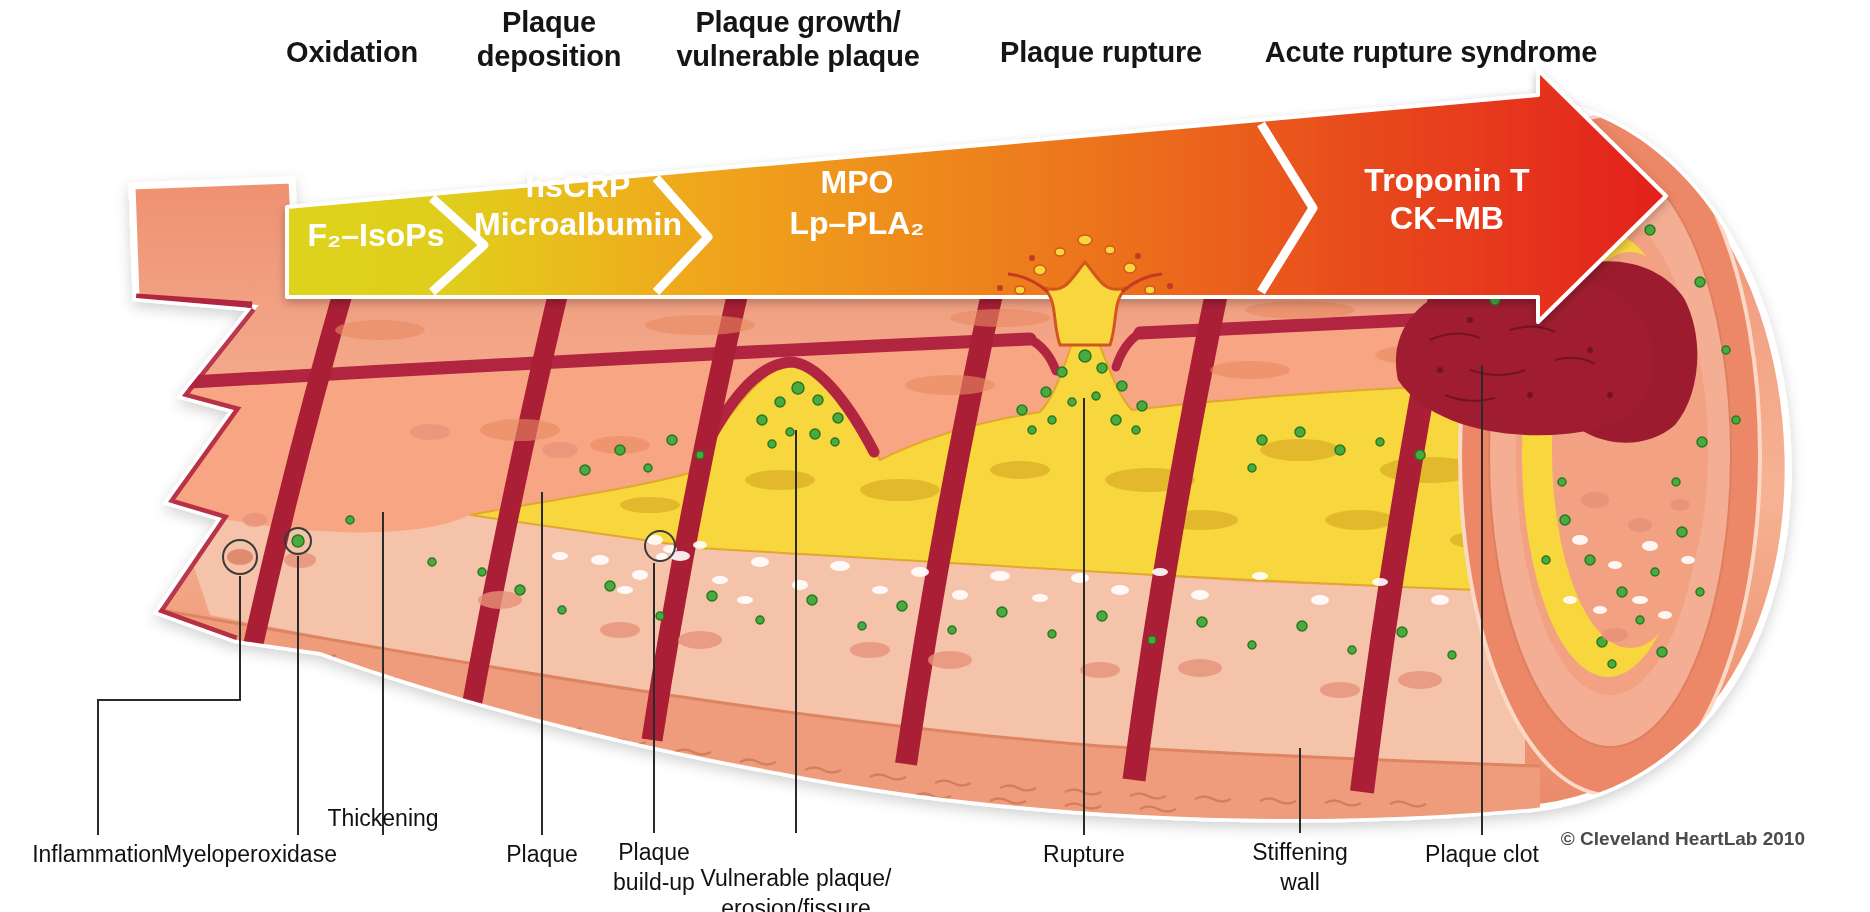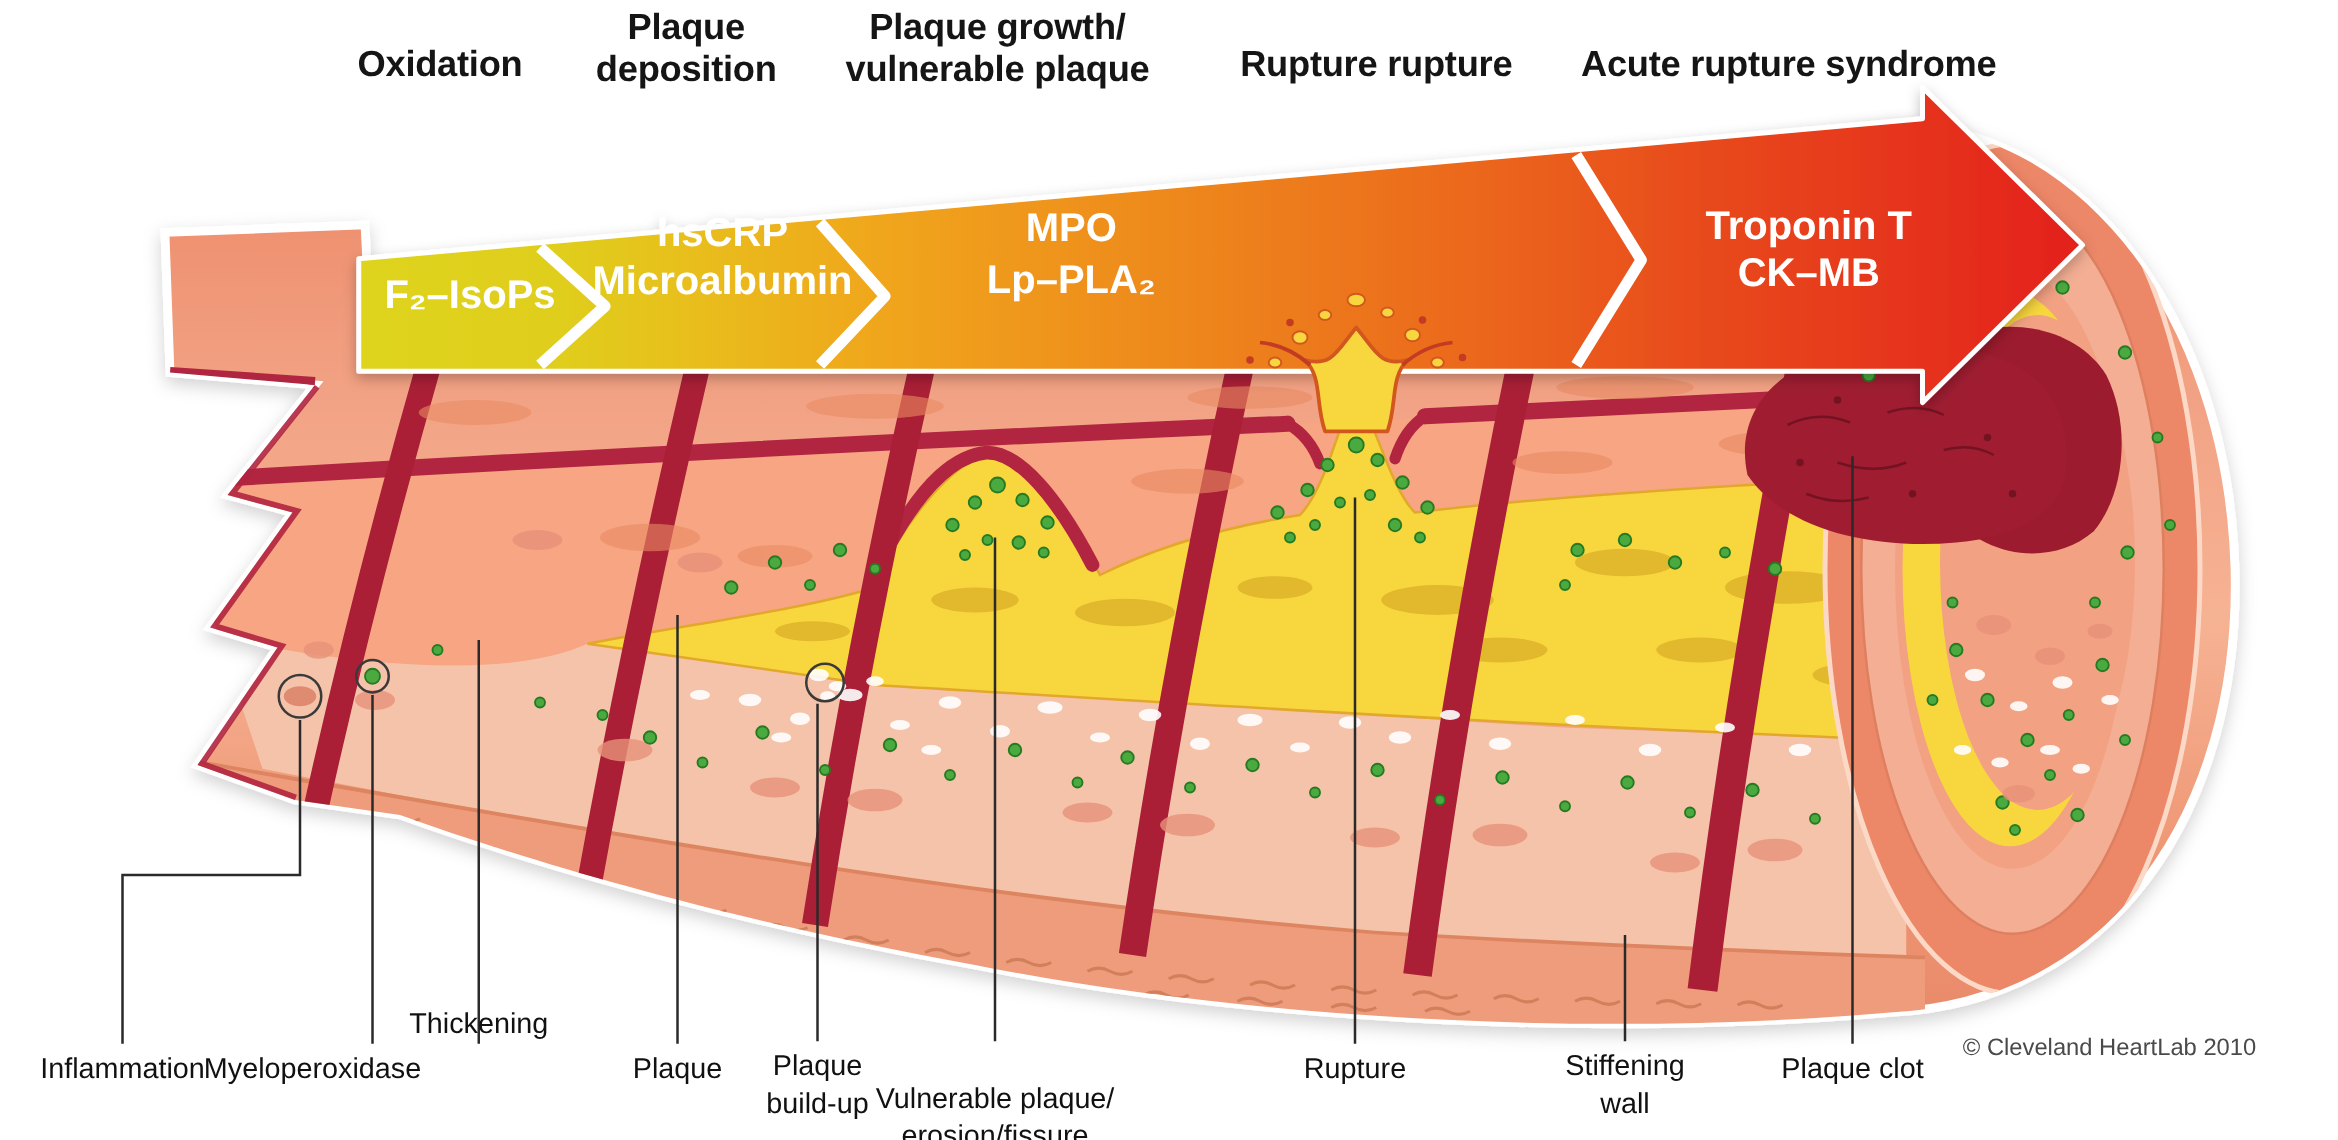--- a/index.html
+++ b/index.html
@@ -3,21 +3,21 @@
 <meta charset="utf-8">
 <style>
   html,body{margin:0;padding:0;background:#fff;}
   .canvas{position:relative;width:1870px;height:912px;background:#fff;overflow:hidden;
           font-family:"Liberation Sans","DejaVu Sans",sans-serif;}
   .scene{position:absolute;left:0;top:0;width:1870px;height:912px;}
   .stage{position:absolute;text-align:center;font-weight:700;font-size:29px;line-height:1.16;
          color:#151515;white-space:pre-line;letter-spacing:-0.2px;}
   .callout{position:absolute;text-align:center;font-size:23px;line-height:1.3;color:#111;
            white-space:pre-line;}
-  .credit{position:absolute;text-align:right;font-size:19px;color:#4a4a4a;}
+  .credit{position:absolute;text-align:right;font-size:19px;color:#4a4a4a;font-weight:bold;}
   .band-text{font:700 32px "Liberation Sans","DejaVu Sans",sans-serif;fill:#ffffff;text-anchor:middle;}
 </style>
 </head>
 <body>
 
 <div class="canvas">
 
 <svg class="scene" viewBox="0 0 1870 912">
   <defs>
     <linearGradient id="arteryGrad" x1="0" y1="0" x2="0" y2="1">
@@ -382,21 +382,21 @@
     <path d="M 1300,833 L 1300,748"></path>
     <path d="M 1482,835 L 1482,365"></path>
   </g>
 </svg>
 
 <div class="stage" style="left:192px;top:36px;width:320px">Oxidation</div>
 <div class="stage" style="left:389px;top:6px;width:320px">Plaque
 deposition</div>
 <div class="stage" style="left:618px;top:6px;width:360px">Plaque growth/
 vulnerable plaque</div>
-<div class="stage" style="left:941px;top:36px;width:320px">Rupture rupture</div>
+<div class="stage" style="left:941px;top:36px;width:320px">Plaque rupture</div>
 <div class="stage" style="left:1231px;top:36px;width:400px">Acute rupture syndrome</div>
 
 <div class="callout" style="left:-52px;top:840px;width:300px">Inflammation</div>
 <div class="callout" style="left:100px;top:840px;width:300px">Myeloperoxidase</div>
 <div class="callout" style="left:233px;top:804px;width:300px">Thickening</div>
 <div class="callout" style="left:392px;top:840px;width:300px">Plaque</div>
 <div class="callout" style="left:504px;top:838px;width:300px">Plaque
 build-up</div>
 <div class="callout" style="left:646px;top:864px;width:300px">Vulnerable plaque/
 erosion/fissure</div>

